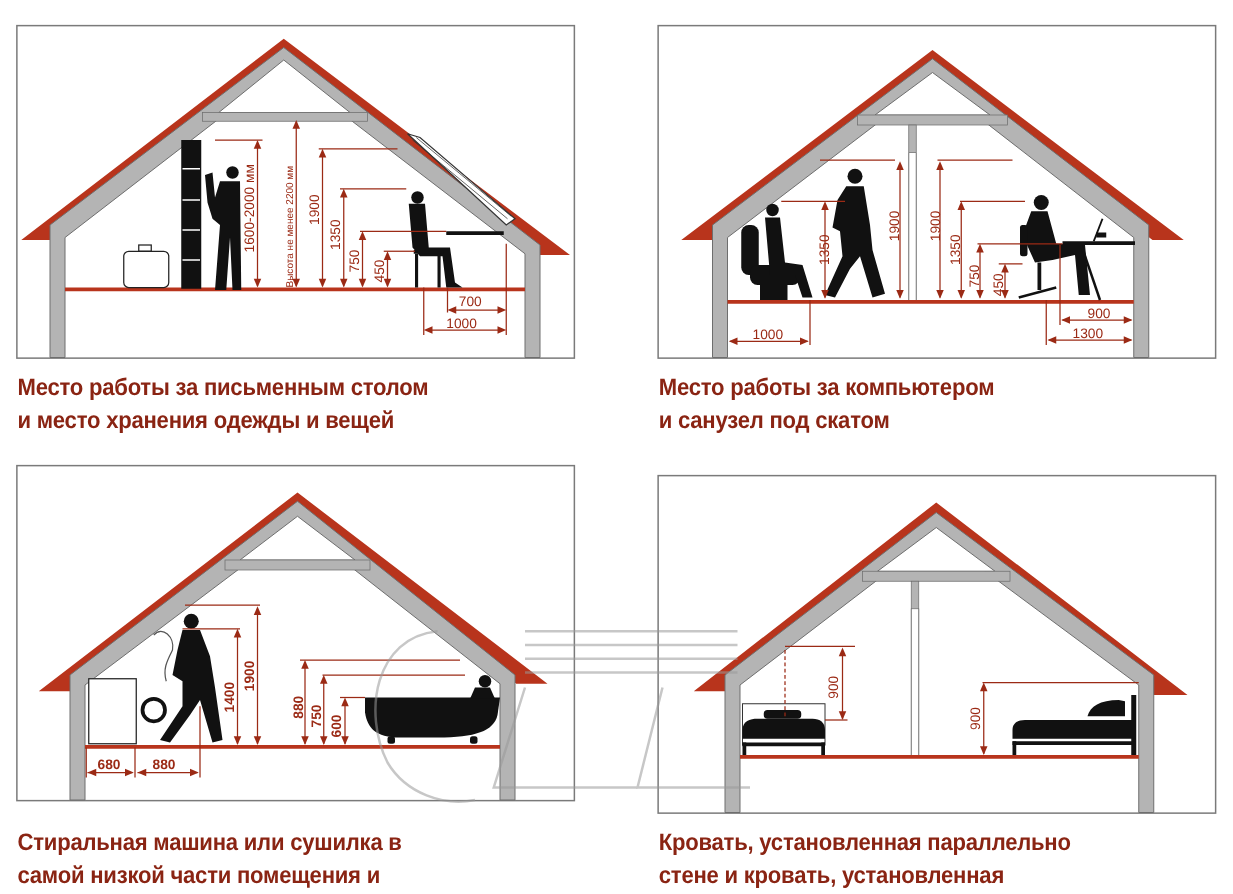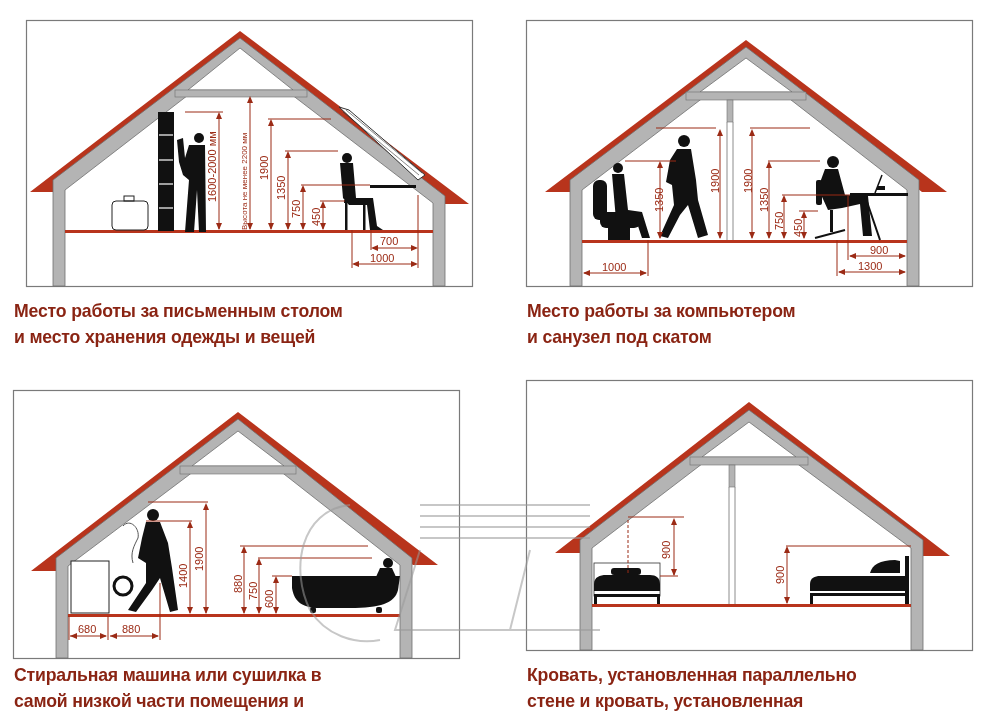--- a/index.html
+++ b/index.html
@@ -8,21 +8,21 @@
   .panel svg { display: block; }
   .caption { position: absolute; color: #8a2413; font-family: "Liberation Sans", sans-serif; font-weight: bold; font-size: 19px; line-height: 26px; letter-spacing: -0.2px; transform: scaleX(0.93); transform-origin: left top; white-space: nowrap; }
   .dim { font-family: "Liberation Sans", sans-serif; font-size: 11px; fill: #9b2a15; }
   .dimv { font-family: "Liberation Sans", sans-serif; font-size: 11px; fill: #9b2a15; }
   .small { font-size: 8px; }
   .watermark { position: absolute; left: 270px; top: 480px; width: 330px; height: 170px; pointer-events: none; opacity: 0.55; }
 </style>
 </head>
 <body>
 
-<div class="panel" style="left:13px;top:0;">
+<div class="panel" style="left:0;top:0;">
 <svg width="480" height="290" viewBox="0 0 480 290">
   <rect x="13.5" y="20.5" width="446" height="266" fill="#fff" stroke="#7a7a7a" stroke-width="1.2"></rect>
 
   <polygon points="227,31 17,192 40,192 227,46 430,204 456,204" fill="#b8341c"></polygon>
 
   <polygon points="227,38 40,180 40,286 52,286 52,190 227,55 420,203 420,286 432,286 432,196" fill="#b4b4b4" stroke="#6e6e6e" stroke-width="0.8"></polygon>
 
   <polygon points="227,48 175,90 280,90" fill="#fff" stroke="#6e6e6e" stroke-width="0.8"></polygon>
   <rect x="162" y="90" width="132" height="7" fill="#b4b4b4" stroke="#6e6e6e" stroke-width="0.6"></rect>
 
@@ -194,21 +194,21 @@
   <text class="dim" x="82" y="271">1000</text>
   <text class="dim" x="350" y="254">900</text>
   <text class="dim" x="338" y="270">1300</text>
 </svg>
 </div>
 <div class="caption" style="left:527px;top:298px;">
   <div>Место работы за компьютером</div>
   <div>и санузел под скатом</div>
 </div>
 
-<div class="panel" style="left:0;top:378px;">
+<div class="panel" style="left:0;top:360px;font-weight:bold;">
 <svg width="480" height="290" viewBox="0 0 480 290">
   <rect x="13.5" y="12.5" width="446" height="268" fill="#fff" stroke="#7a7a7a" stroke-width="1.2"></rect>
   <polygon points="238,34 31,193 56,193 238,50 413,187 438,187" fill="#b8341c"></polygon>
   <polygon points="238,41 56,180 56,280 68,280 68,188 238,60 400,187 400,280 412,280 412,180" fill="#b4b4b4" stroke="#6e6e6e" stroke-width="0.8"></polygon>
   <polygon points="238,53 192,88 284,88" fill="#fff" stroke="#6e6e6e" stroke-width="0.8"></polygon>
   <rect x="180" y="88" width="116" height="8" fill="#b4b4b4" stroke="#6e6e6e" stroke-width="0.6"></rect>
   <rect x="68" y="236" width="332" height="3" fill="#b8341c"></rect>
 
   <g>
     <rect x="71" y="183" width="38" height="52" fill="#fff" stroke="#222" stroke-width="1"></rect>

